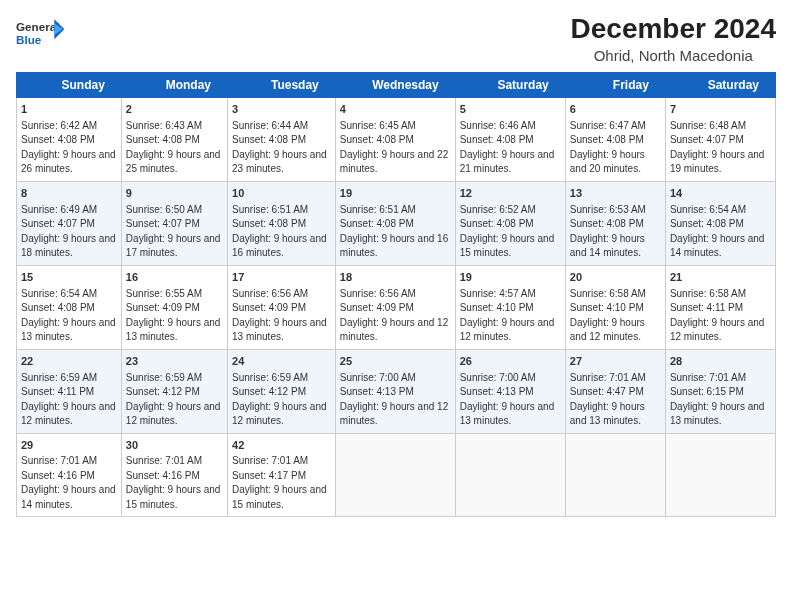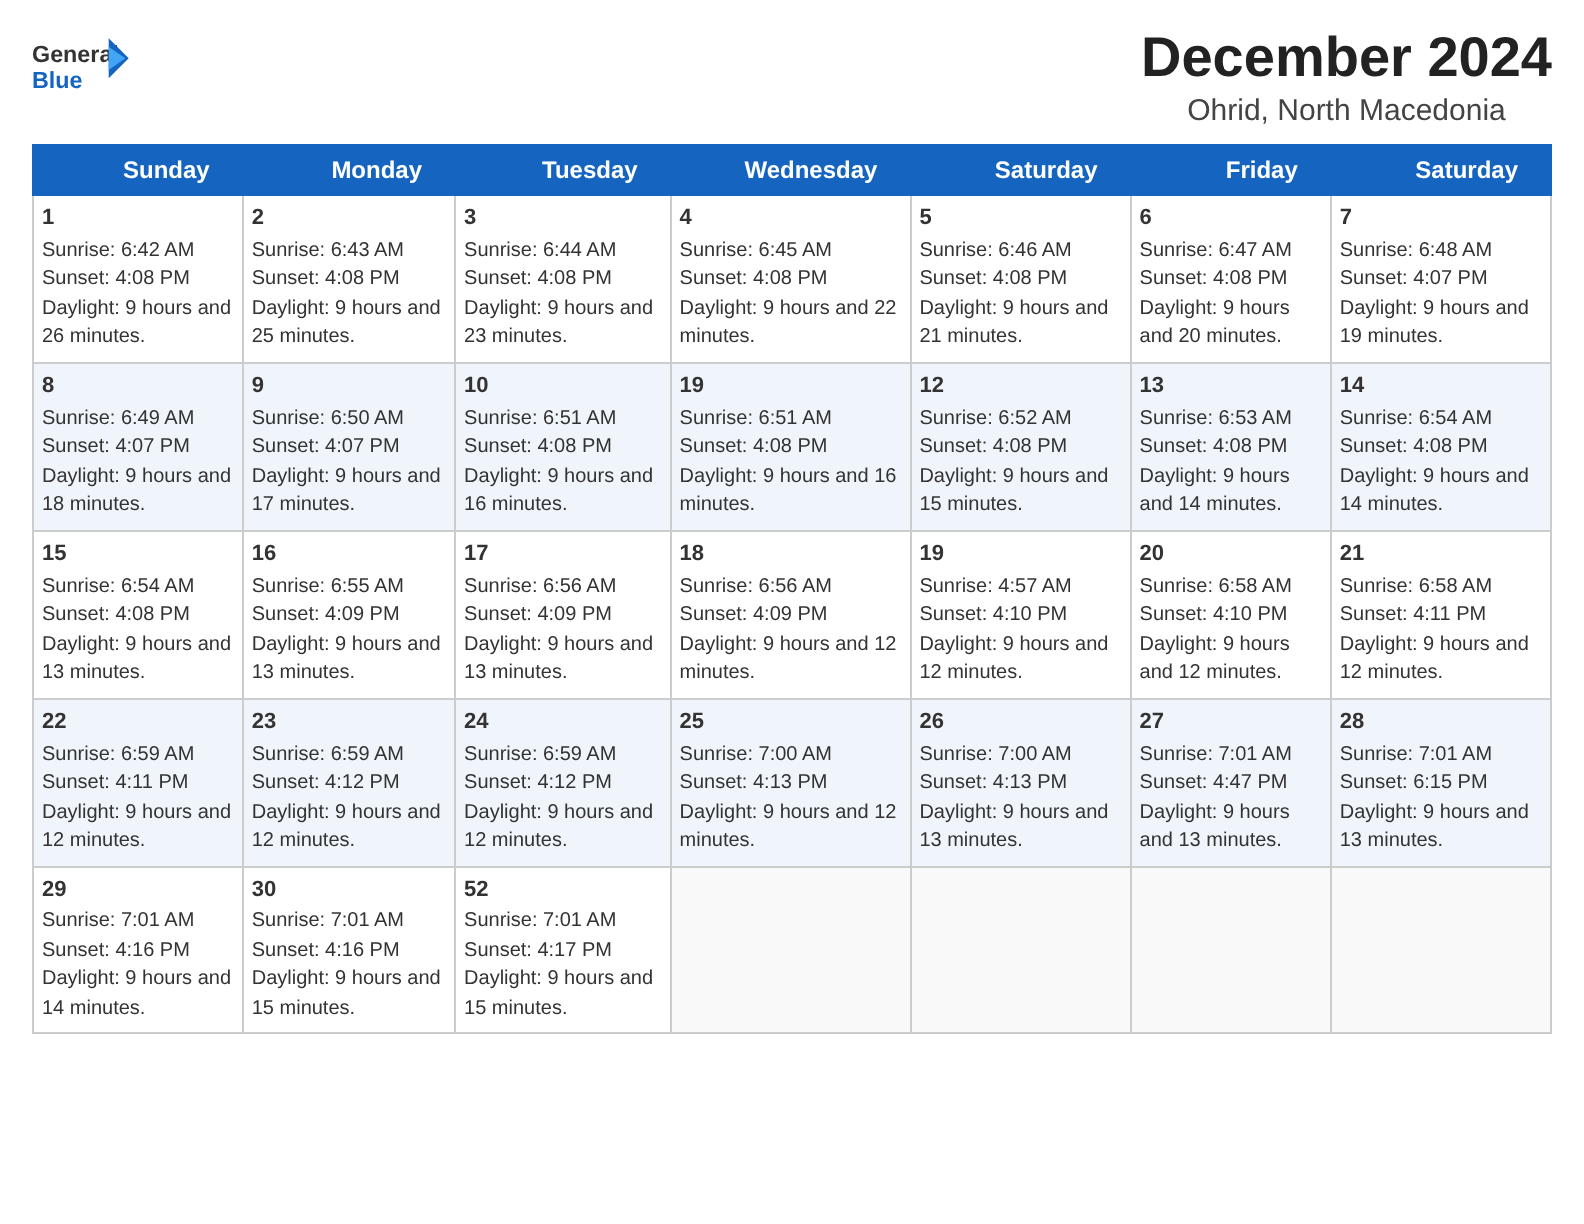--- a/index.html
+++ b/index.html
@@ -145,21 +145,21 @@
           <td><span class="day-num">23</span><span>Sunrise: 6:59 AM</span><br><span>Sunset: 4:12 PM</span><br><span>Daylight: 9 hours and 12 minutes.</span></td>
           <td><span class="day-num">24</span><span>Sunrise: 6:59 AM</span><br><span>Sunset: 4:12 PM</span><br><span>Daylight: 9 hours and 12 minutes.</span></td>
           <td><span class="day-num">25</span><span>Sunrise: 7:00 AM</span><br><span>Sunset: 4:13 PM</span><br><span>Daylight: 9 hours and 12 minutes.</span></td>
           <td><span class="day-num">26</span><span>Sunrise: 7:00 AM</span><br><span>Sunset: 4:13 PM</span><br><span>Daylight: 9 hours and 13 minutes.</span></td>
           <td><span class="day-num">27</span><span>Sunrise: 7:01 AM</span><br><span>Sunset: 4:47 PM</span><br><span>Daylight: 9 hours and 13 minutes.</span></td>
           <td><span class="day-num">28</span><span>Sunrise: 7:01 AM</span><br><span>Sunset: 6:15 PM</span><br><span>Daylight: 9 hours and 13 minutes.</span></td>
         </tr>
         <tr>
           <td><span class="day-num">29</span><span>Sunrise: 7:01 AM</span><br><span>Sunset: 4:16 PM</span><br><span>Daylight: 9 hours and 14 minutes.</span></td>
           <td><span class="day-num">30</span><span>Sunrise: 7:01 AM</span><br><span>Sunset: 4:16 PM</span><br><span>Daylight: 9 hours and 15 minutes.</span></td>
-          <td><span class="day-num">52</span><span>Sunrise: 7:01 AM</span><br><span>Sunset: 4:17 PM</span><br><span>Daylight: 9 hours and 15 minutes.</span></td>
+          <td><span class="day-num">42</span><span>Sunrise: 7:01 AM</span><br><span>Sunset: 4:17 PM</span><br><span>Daylight: 9 hours and 15 minutes.</span></td>
           <td class="empty-cell"></td>
           <td class="empty-cell"></td>
           <td class="empty-cell"></td>
           <td class="empty-cell"></td>
         </tr>
       </tbody>
   </table>
 </div>
 
 </body></html>

